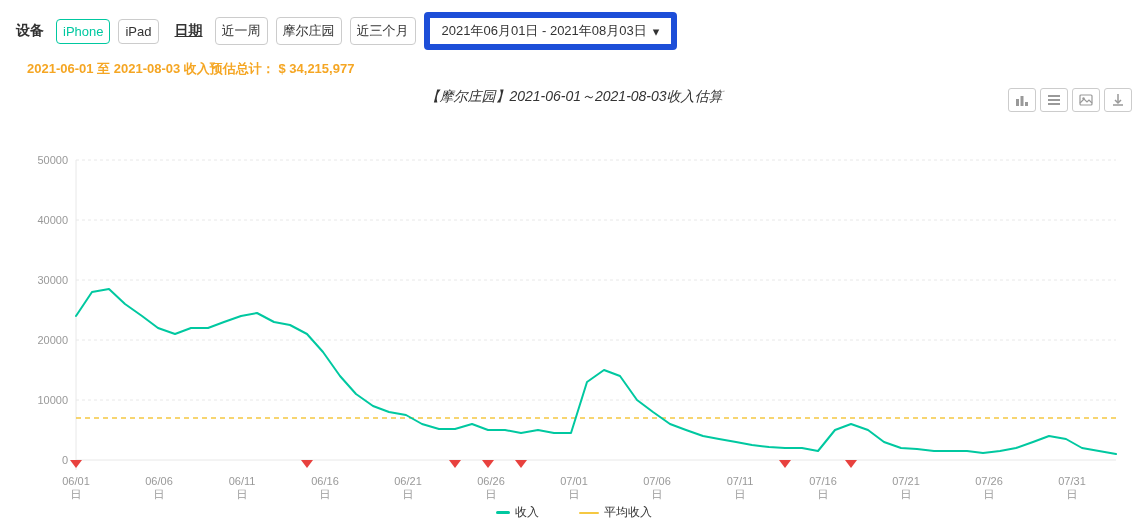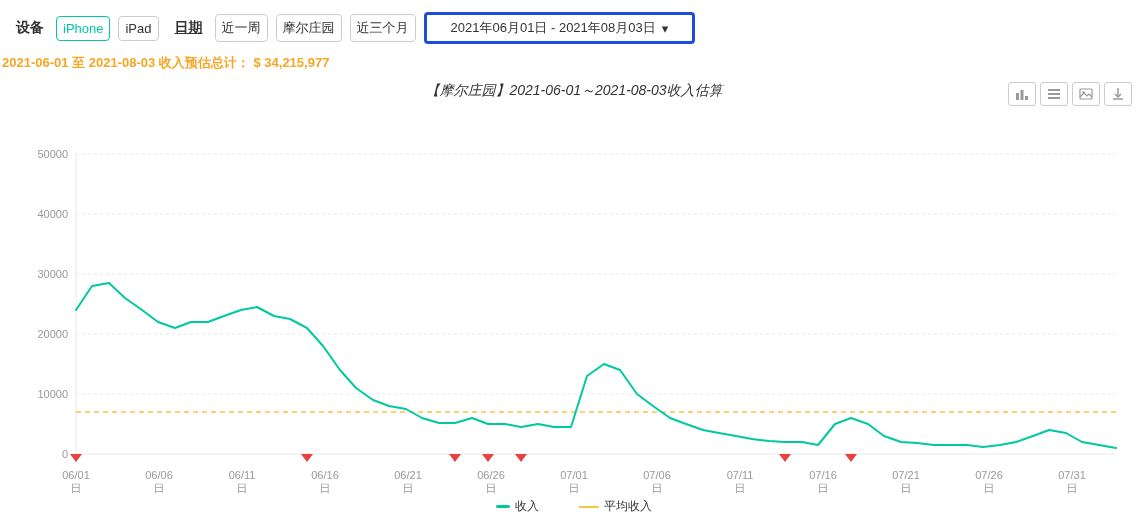--- a/index.html
+++ b/index.html
@@ -2,22 +2,22 @@
 <html><head>
   <meta charset="utf-8">
   <style>
     * { box-sizing: border-box; margin: 0; padding: 0; }
     body { font-family: 'Arial', sans-serif; background: #fff; color: #333; font-size: 13px; width: 1148px; height: 524px; overflow: hidden; }
     .top-bar { display: flex; align-items: center; padding: 12px 16px 8px; gap: 8px; }
     .label-device { font-size: 14px; font-weight: bold; margin-right: 4px; }
     .btn { border: 1px solid #ccc; background: #fff; border-radius: 4px; padding: 4px 6px; cursor: pointer; font-size: 13px; color: #333; }
     .btn.active { border-color: #00c8a0; color: #00c8a0; background: #fff; }
     .label-date { font-size: 14px; font-weight: bold; margin-left: 8px; margin-right: 4px; text-decoration: underline; }
-    .date-range-btn { border: 3px solid #1d4ed8; border-radius: 4px; padding: 4px 24px; cursor: pointer; font-size: 13px; color: #333; background: #fff; display: flex; align-items: center; gap: 6px; }
-    .summary { padding: 2px 2px 4px; font-size: 13px; color: #333; }
+    .date-range-btn { border: 6px solid #1d4ed8; border-radius: 4px; padding: 4px 12px; cursor: pointer; font-size: 13px; color: #333; background: #fff; display: flex; align-items: center; gap: 6px; }
+    .summary { padding: 2px 27px 4px; font-size: 13px; color: #333; }
     .summary span { color: #f5a623; font-weight: bold; }
     .chart-container { position: relative; margin: 6px 16px 0; border: none; }
     .chart-title { text-align: center; font-size: 14px; color: #333; margin-bottom: 4px; }
     .chart-toolbar { position: absolute; top: 0; right: 0; display: flex; gap: 4px; }
     .chart-toolbar-btn { border: 1px solid #ccc; background: #fff; border-radius: 3px; width: 28px; height: 24px; cursor: pointer; display: flex; align-items: center; justify-content: center; font-size: 14px; color: #666; }
     .chart-area { position: relative; }
     .watermark { position: absolute; left: 120px; bottom: 60px; font-size: 22px; color: rgba(180,180,180,0.35); font-weight: bold; pointer-events: none; z-index: 10; }
     .legend { display: flex; align-items: center; justify-content: center; gap: 40px; margin-top: 4px; font-size: 12px; }
     .legend-item { display: flex; align-items: center; gap: 5px; }
     .legend-dot { width: 14px; height: 3px; border-radius: 2px; }

